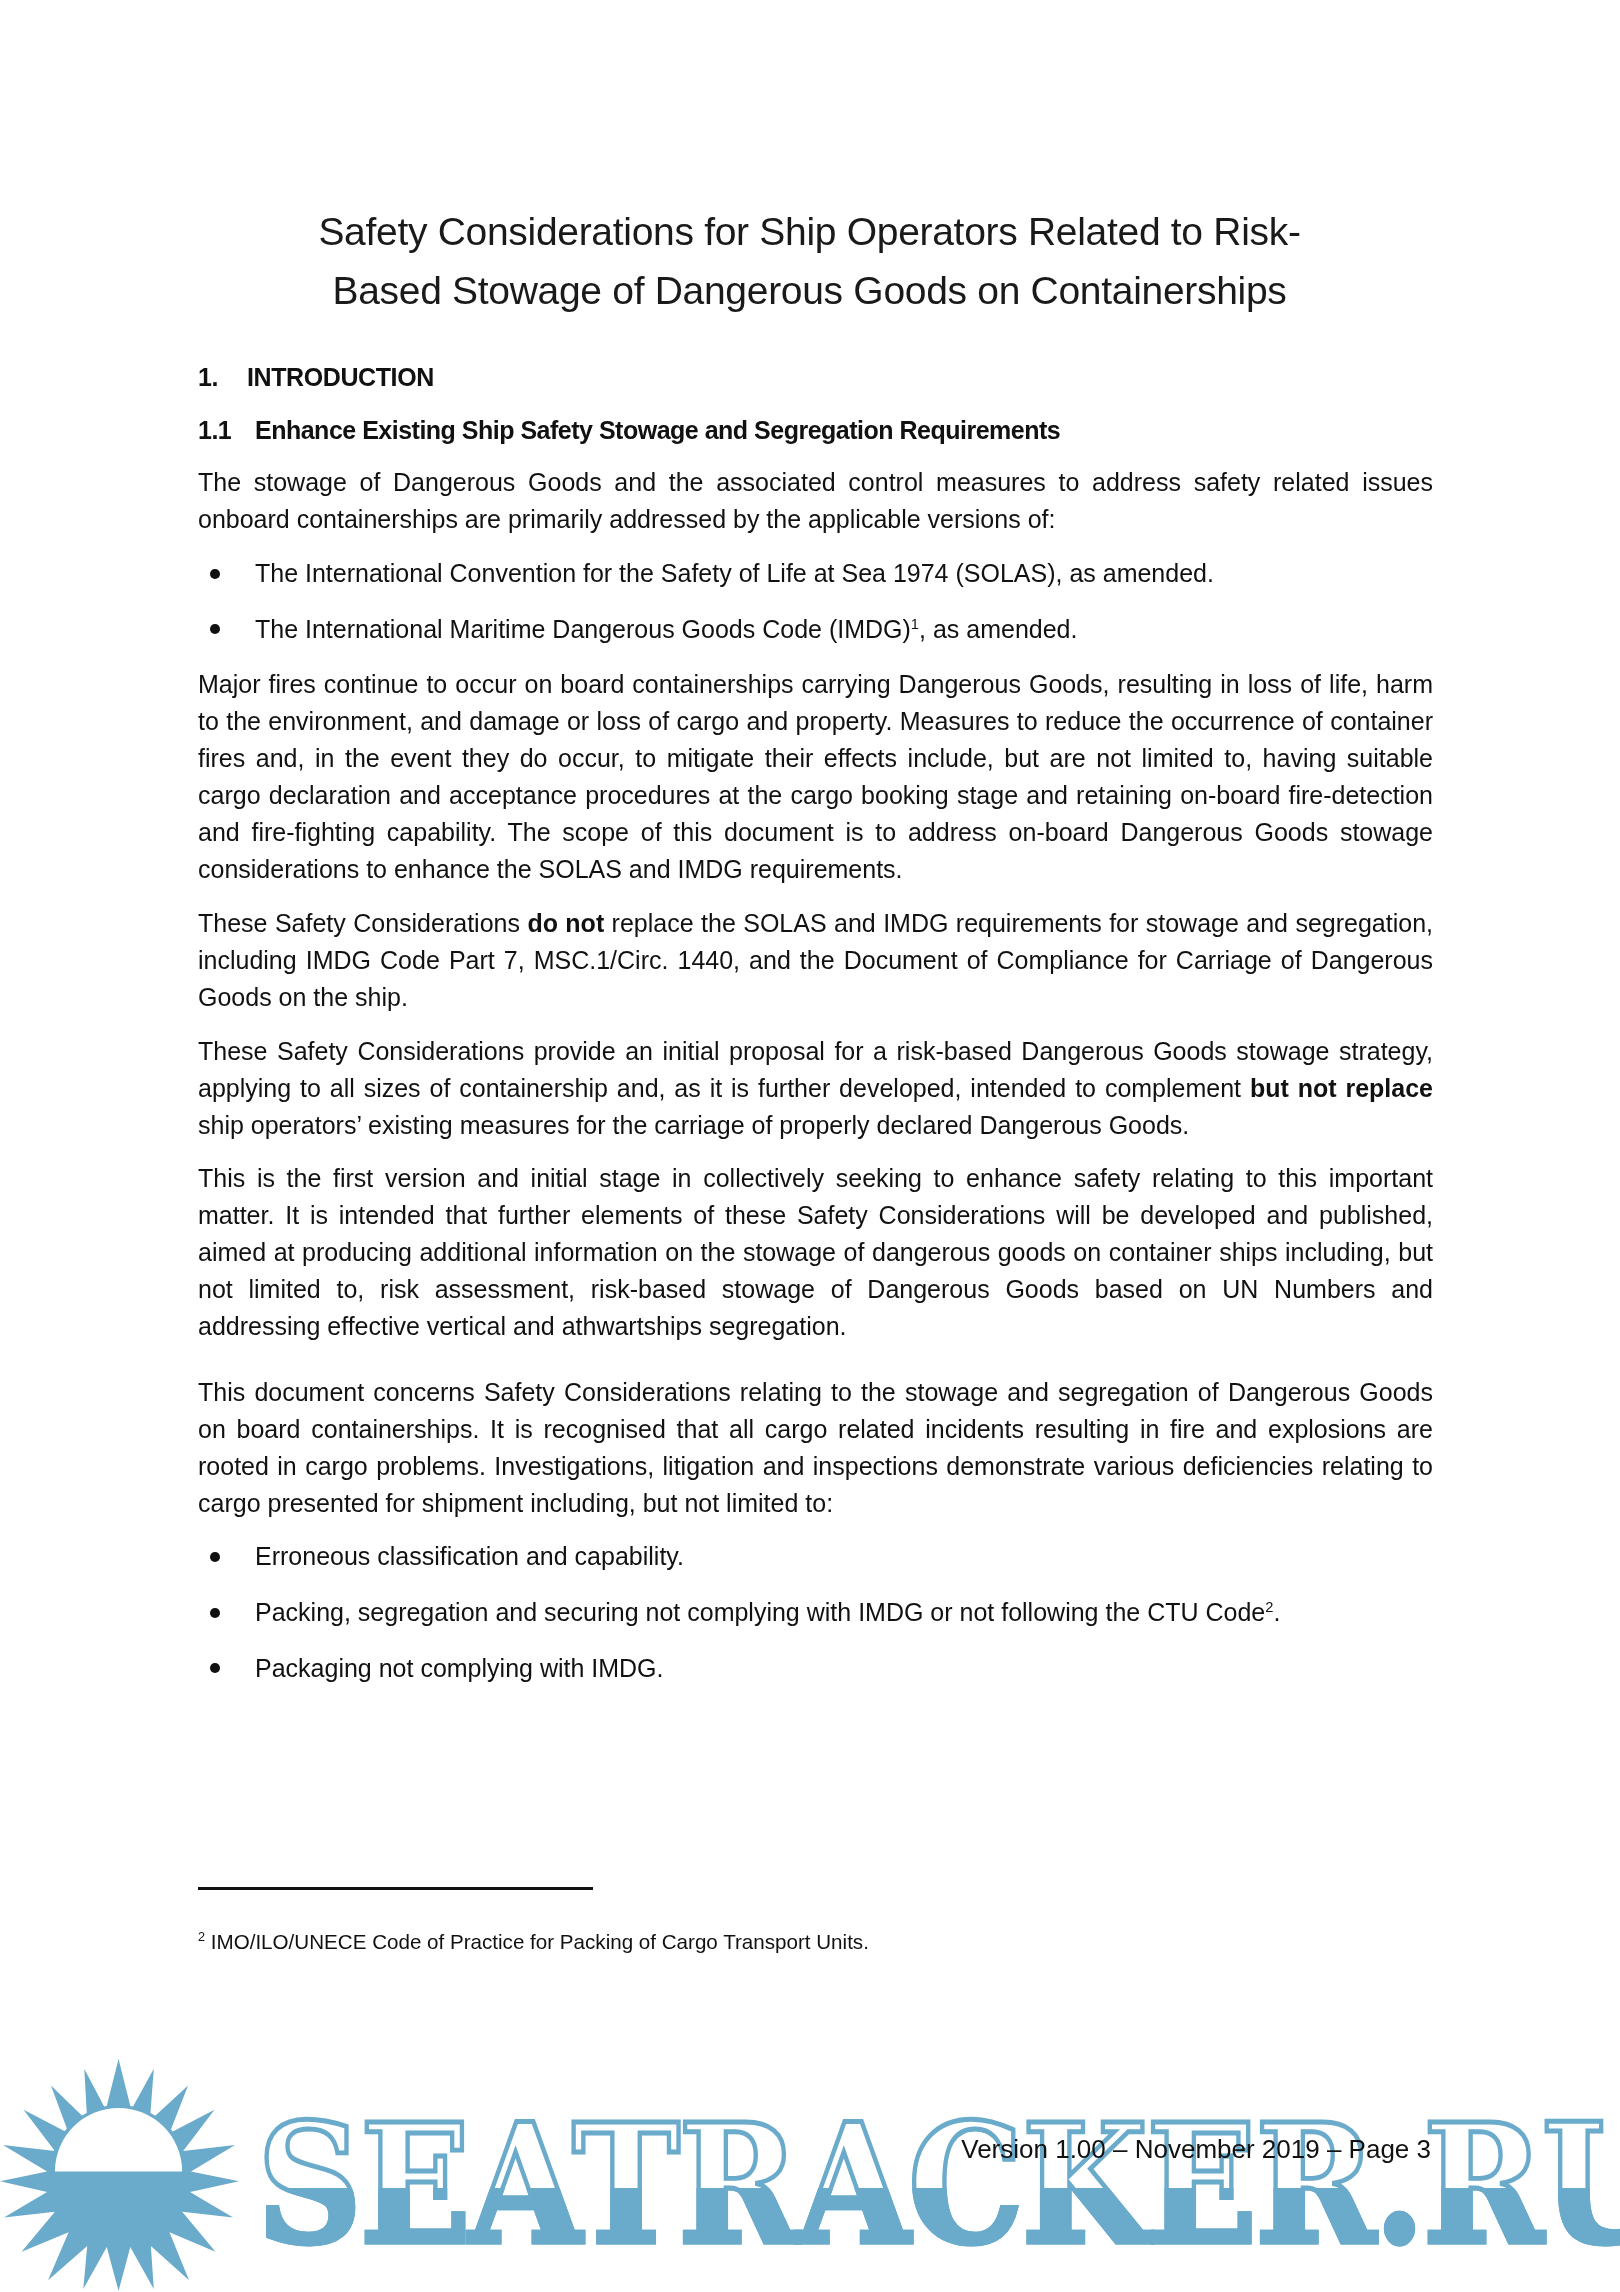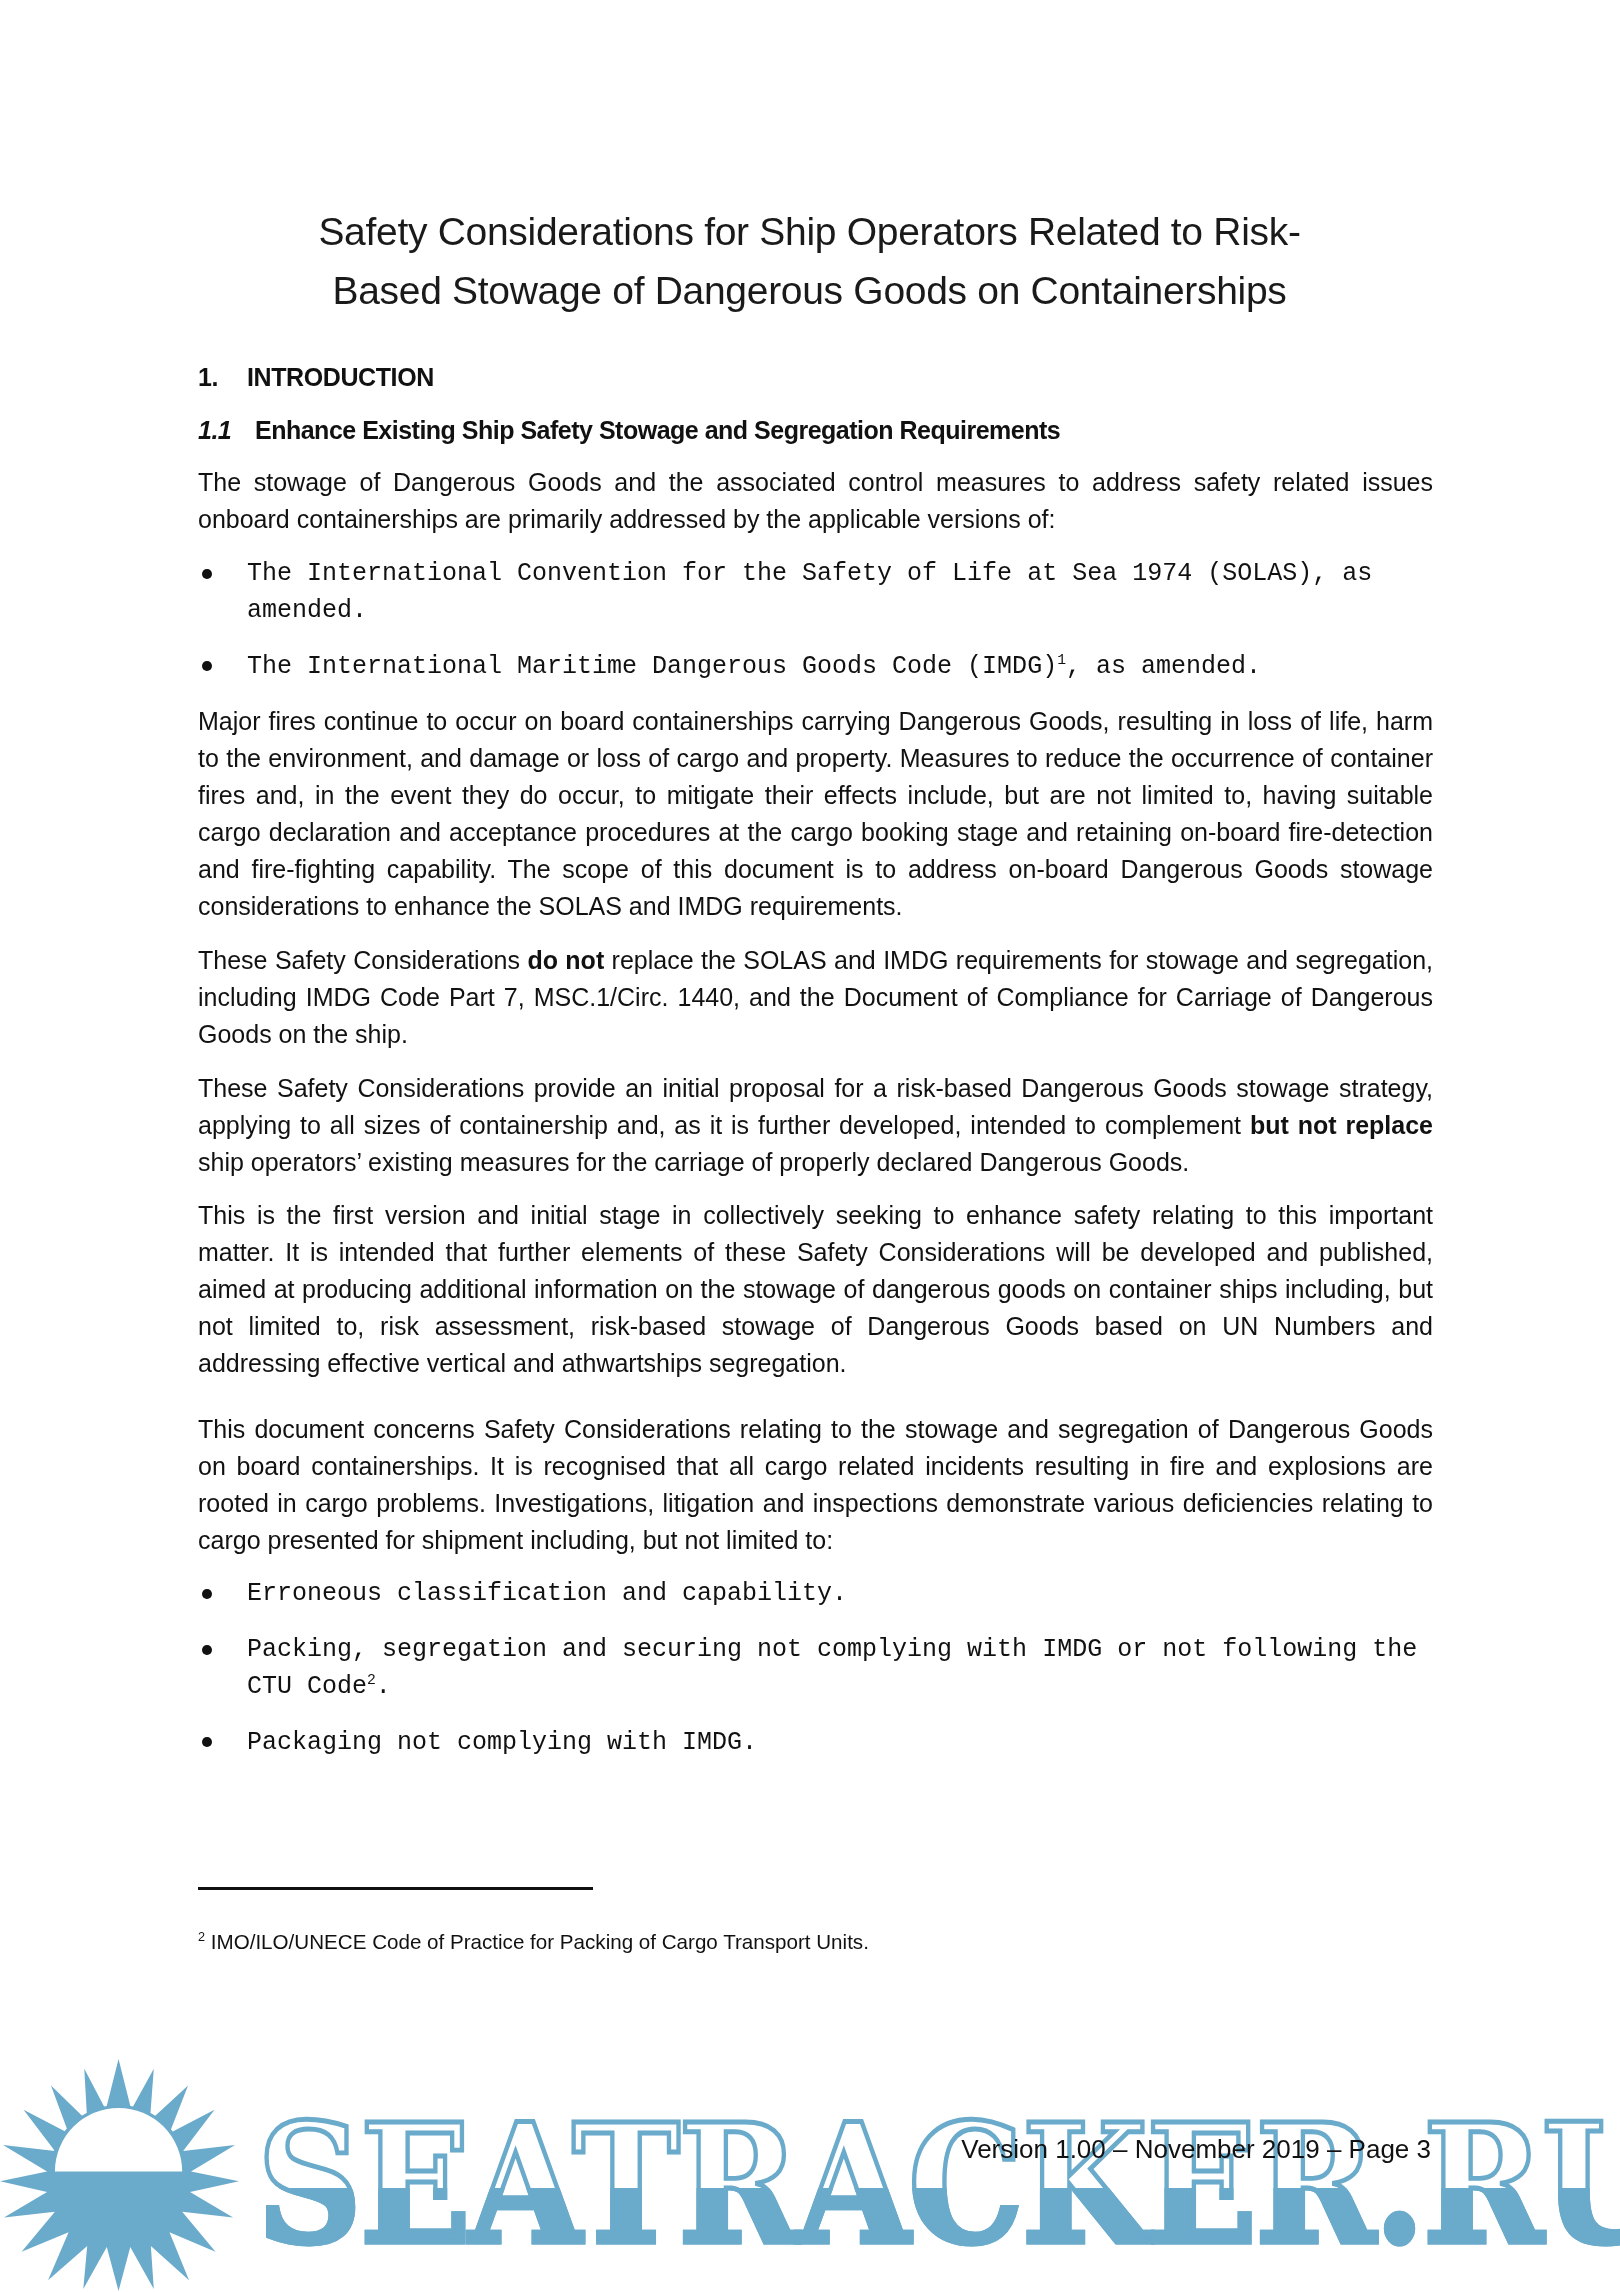--- a/index.html
+++ b/index.html
@@ -16,23 +16,23 @@
       letter-spacing: -0.3px;
     }
 
     .content {
       position: absolute; left: 198px; top: 359px; width: 1235px;
       font-size: 25px; line-height: 37px;
     }
     .h1 { font-weight: bold; font-size: 25px; margin: 0 0 15.7px 0; letter-spacing: -0.4px; }
     .h1 .num { display: inline-block; width: 49px; }
     .h2 { font-weight: bold; font-size: 25px; margin: 0 0 15.7px 0; letter-spacing: -0.5px; }
-    .h2 .num { display: inline-block; width: 57px; font-style: italic; }
+    .h2 .num { display: inline-block; width: 57px; }
     .p { margin: 0 0 16.7px 0; text-align: justify; }
-    .bullets { list-style: none; margin: 0; padding: 0; font-family: Liberation Mono, monospace; }
+    .bullets { list-style: none; margin: 8px; padding: 0; }
     .bullets li { position: relative; padding-left: 49px; margin: 0 0 18.6px 0; }
     .bullets li .dot {
       position: absolute; left: 3.9px; top: 13.7px; width: 9.8px; height: 9.8px;
       border-radius: 50%; background: #111;
     }
     sup { font-size: 14.7px; line-height: 0; vertical-align: 8.8px; }
     b { font-weight: bold; }
     .gap-section { height: 11.8px; }
 
     .fn-rule {

